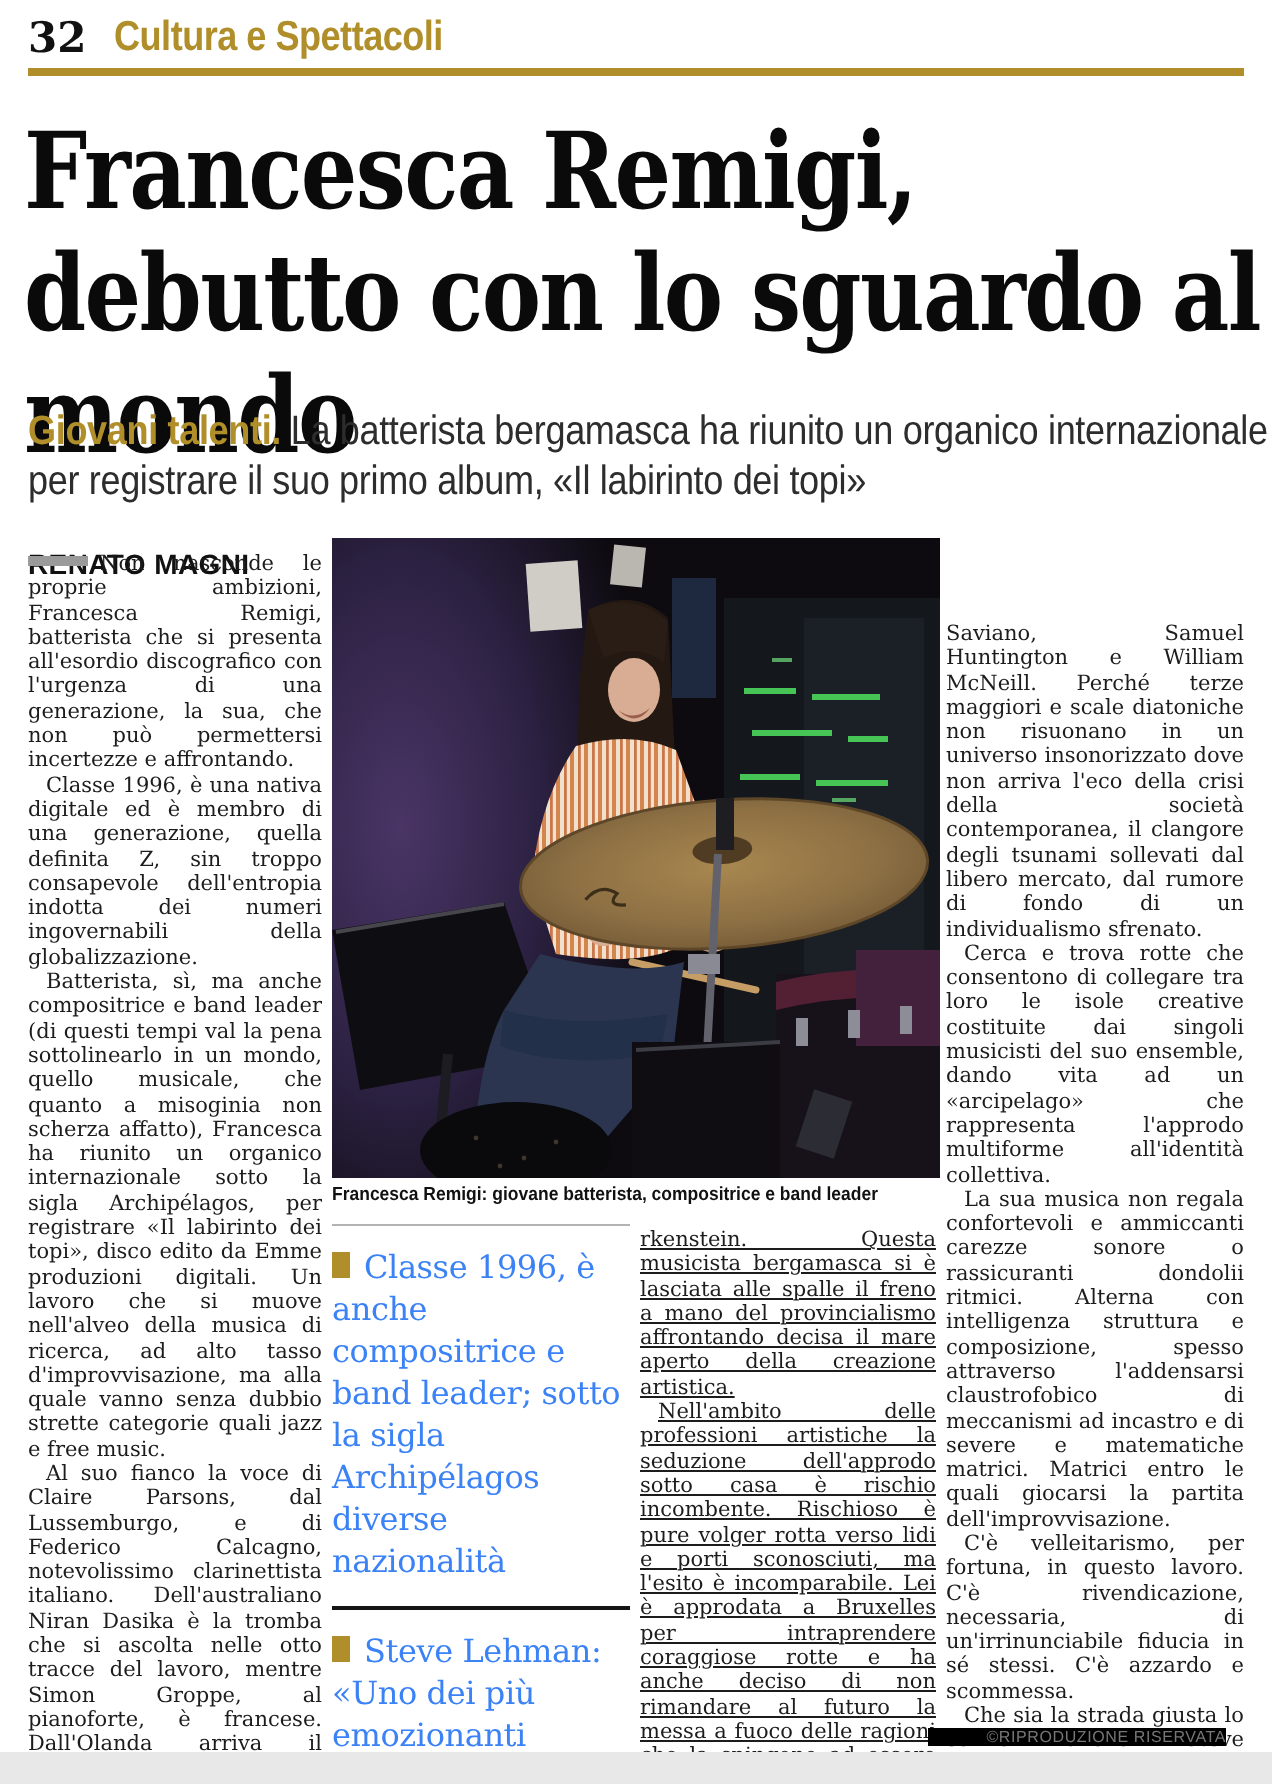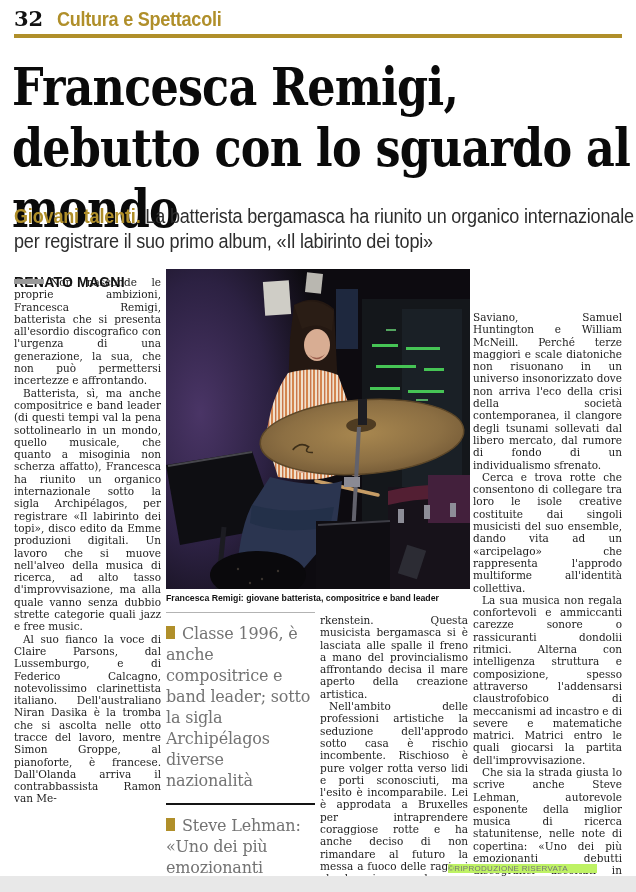--- a/index.html
+++ b/index.html
@@ -28,60 +28,61 @@
     transform:scaleX(0.88); transform-origin:left top; letter-spacing:-0.2px; }
   .standfirst .kicker { color:var(--gold); font-weight:700; }
   
   .byline { position:absolute; left:14px; top:274px; font-size:14px; font-weight:700;
     color:#111; letter-spacing:0.2px; }
   .bodycol { position:absolute; font-family:"DejaVu Serif", serif; color:var(--ink);
     font-size:10.5px; line-height:12.3px; text-align:justify; overflow:hidden; }
   .bodycol p { text-indent:9px; }
   .bodycol p.first { text-indent:0; }
   .col1 { left:14px;  top:276px; width:147px; height:616px; }
-  .col3 { left:320px; top:614px; width:148px; height:278px; }
+  .col3 { left:320px; top:614px; width:148px; height:278px;text-decoration:underline; }
   .col4 { left:473px; top:263px; width:149px; height:600px;margin-top:48px; }
   .lead-bar { display:inline-block; width:30px; height:5px; background:#9a9a9a;
     margin-right:6px; vertical-align:2px; }
   
   .photo { position:absolute; left:166px; top:269px; width:304px; height:320px;
     background:#0d0b10; overflow:hidden; }
   .caption { position:absolute; left:166px; top:592px; width:330px;
     font-size:9.5px; font-weight:700; color:#111;
     transform:scaleX(0.92); transform-origin:left top; }
   
   .quote-block { position:absolute; left:166px; top:612px; width:149px; }
   .rule-thin  { height:1px; background:#b3b3b3; margin-bottom:10px; }
   .rule-heavy { height:2px; background:#141414; margin:12px 0 10px 0; }
   .pull-quote { font-family:"DejaVu Serif", serif; font-size:16px; line-height:21px;
-    color:#737373; letter-spacing:-0.2px; }
+    color:#3b82f6; letter-spacing:-0.2px; }
   .quote-mark { display:inline-block; width:9px; height:13px; background:var(--gold);
     margin-right:7px; }
   
-  .copyright { position:absolute; left:448px; top:864px; width:149px;
-    font-size:8px; color:#767676; letter-spacing:0.3px;
-    background:#bef264; }
+  .copyright { position:absolute; left:464px; top:864px; width:149px;
+    text-align:right; font-size:8px; color:#767676; letter-spacing:0.3px;
+    background:#000000; }
 </style>
 </head>
 <body>
 
 <div class="page">
 
   <div class="folio">32</div>
   <div class="section-label">Cultura e Spettacoli</div>
   <div class="header-rule"></div>
 
   <h1 class="headline">Francesca Remigi, debutto con lo sguardo al mondo</h1>
 
   <div class="standfirst"><span class="kicker">Giovani talenti.</span><span> La batterista bergamasca ha riunito un organico internazionale per registrare il suo primo album, «Il labirinto dei topi»</span></div>
 
   <div class="byline">RENATO MAGNI</div>
 
   <div class="bodycol col1">
     <p class="first"><span class="lead-bar"></span><span>Non nasconde le proprie ambizioni, Francesca Remigi, batterista che si presenta all'esordio discografico con l'urgenza di una generazione, la sua, che non può permettersi incertezze e affrontando.</span></p>
+    <p>Classe 1996, è una nativa digitale ed è membro di una generazione, quella definita Z, sin troppo consapevole dell'entropia indotta dei numeri ingovernabili della globalizzazione.</p>
     <p>Batterista, sì, ma anche compositrice e band leader (di questi tempi val la pena sottolinearlo in un mondo, quello musicale, che quanto a misoginia non scherza affatto), Francesca ha riunito un organico internazionale sotto la sigla Archipélagos, per registrare «Il labirinto dei topi», disco edito da Emme produzioni digitali. Un lavoro che si muove nell'alveo della musica di ricerca, ad alto tasso d'improvvisazione, ma alla quale vanno senza dubbio strette categorie quali jazz e free music.</p>
     <p>Al suo fianco la voce di Claire Parsons, dal Lussemburgo, e di Federico Calcagno, notevolissimo clarinettista italiano. Dell'australiano Niran Dasika è la tromba che si ascolta nelle otto tracce del lavoro, mentre Simon Groppe, al pianoforte, è francese. Dall'Olanda arriva il contrabbassista Ramon van Me-</p>
   </div>
 
   <div class="photo">
     <svg width="304" height="320" viewBox="0 0 304 320" xmlns="http://www.w3.org/2000/svg">
       <defs>
         <radialGradient id="purple" cx="0.2" cy="0.45" r="0.75">
           <stop offset="0" stop-color="#4a3566"></stop>
             <stop offset="0.55" stop-color="#2c2142"></stop>
@@ -191,19 +192,20 @@
 
   <div class="bodycol col3">
     <p class="first">rkenstein. Questa musicista bergamasca si è lasciata alle spalle il freno a mano del provincialismo affrontando decisa il mare aperto della creazione artistica.</p>
     <p>Nell'ambito delle professioni artistiche la seduzione dell'approdo sotto casa è rischio incombente. Rischioso è pure volger rotta verso lidi e porti sconosciuti, ma l'esito è incomparabile. Lei è approdata a Bruxelles per intraprendere coraggiose rotte e ha anche deciso di non rimandare al futuro la messa a fuoco delle ragioni che la spingono ad essere musicista. Francesca ispira il suo operare a Noam Chomsky, Zygmunt Bauman, Roberto</p>
   </div>
 
   <div class="bodycol col4">
     <p class="first">Saviano, Samuel Huntington e William McNeill. Perché terze maggiori e scale diatoniche non risuonano in un universo insonorizzato dove non arriva l'eco della crisi della società contemporanea, il clangore degli tsunami sollevati dal libero mercato, dal rumore di fondo di un individualismo sfrenato.</p>
     <p>Cerca e trova rotte che consentono di collegare tra loro le isole creative costituite dai singoli musicisti del suo ensemble, dando vita ad un «arcipelago» che rappresenta l'approdo multiforme all'identità collettiva.</p>
     <p>La sua musica non regala confortevoli e ammiccanti carezze sonore o rassicuranti dondolii ritmici. Alterna con intelligenza struttura e composizione, spesso attraverso l'addensarsi claustrofobico di meccanismi ad incastro e di severe e matematiche matrici. Matrici entro le quali giocarsi la partita dell'improvvisazione.</p>
+    <p>C'è velleitarismo, per fortuna, in questo lavoro. C'è rivendicazione, necessaria, di un'irrinunciabile fiducia in sé stessi. C'è azzardo e scommessa.</p>
     <p>Che sia la strada giusta lo scrive anche Steve Lehman, autorevole esponente della miglior musica di ricerca statunitense, nelle note di copertina: «Uno dei più emozionanti debutti discografici ascoltati in questi anni».</p>
 
   </div>
 
   <div class="copyright">©RIPRODUZIONE RISERVATA</div>
 
 </div>
 
 </body></html>

